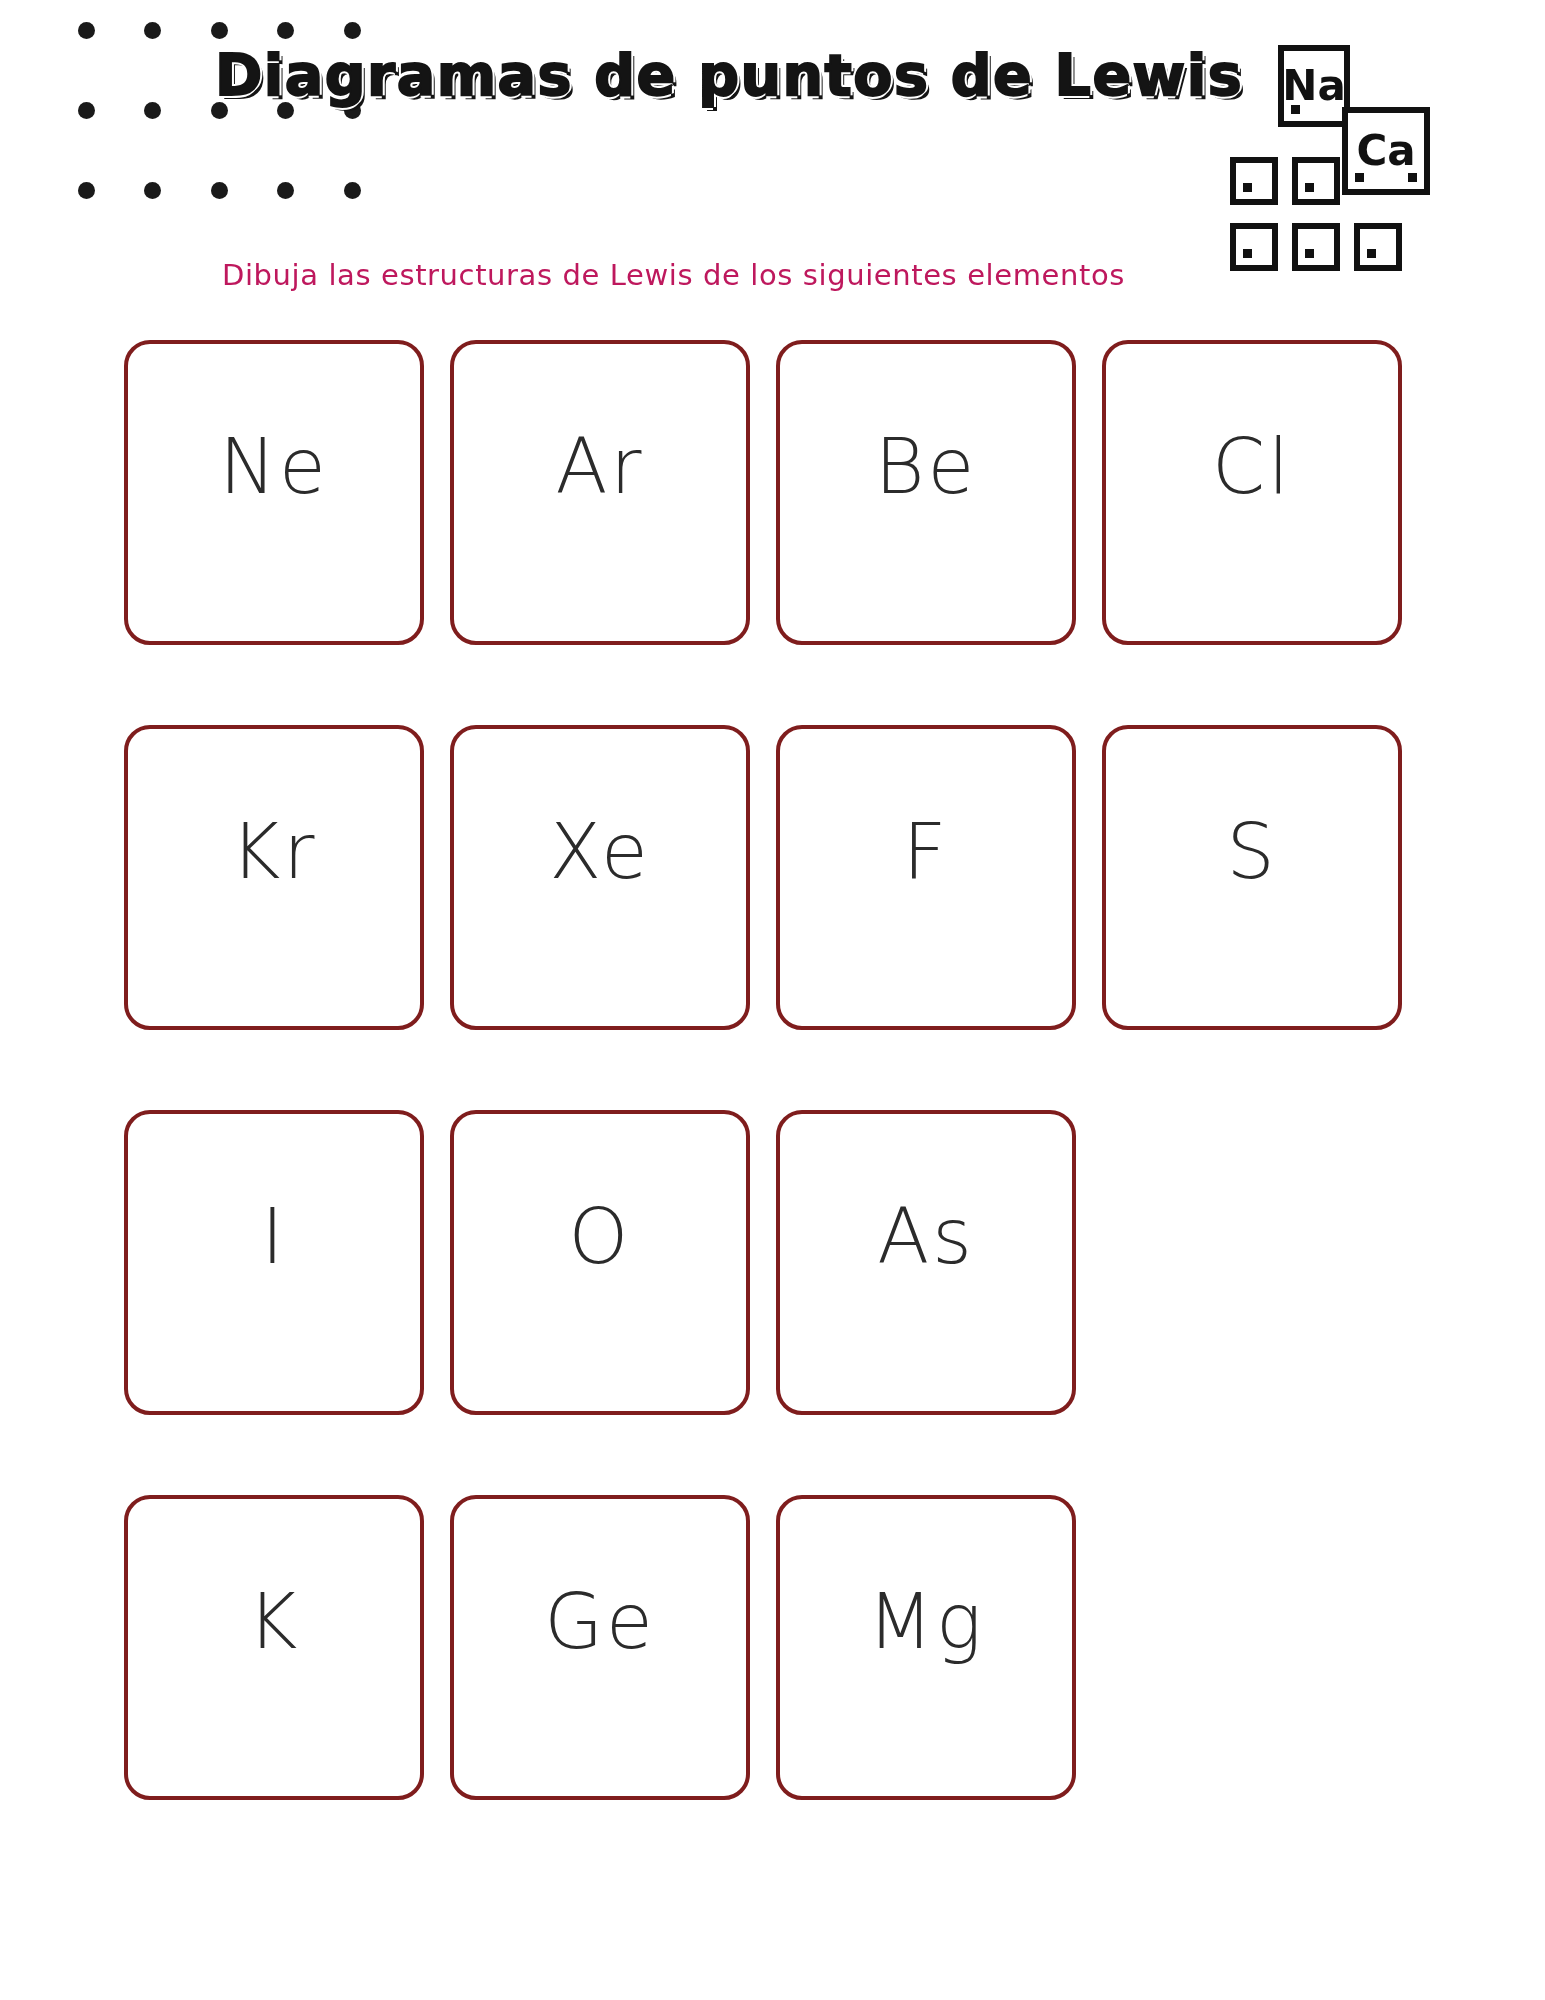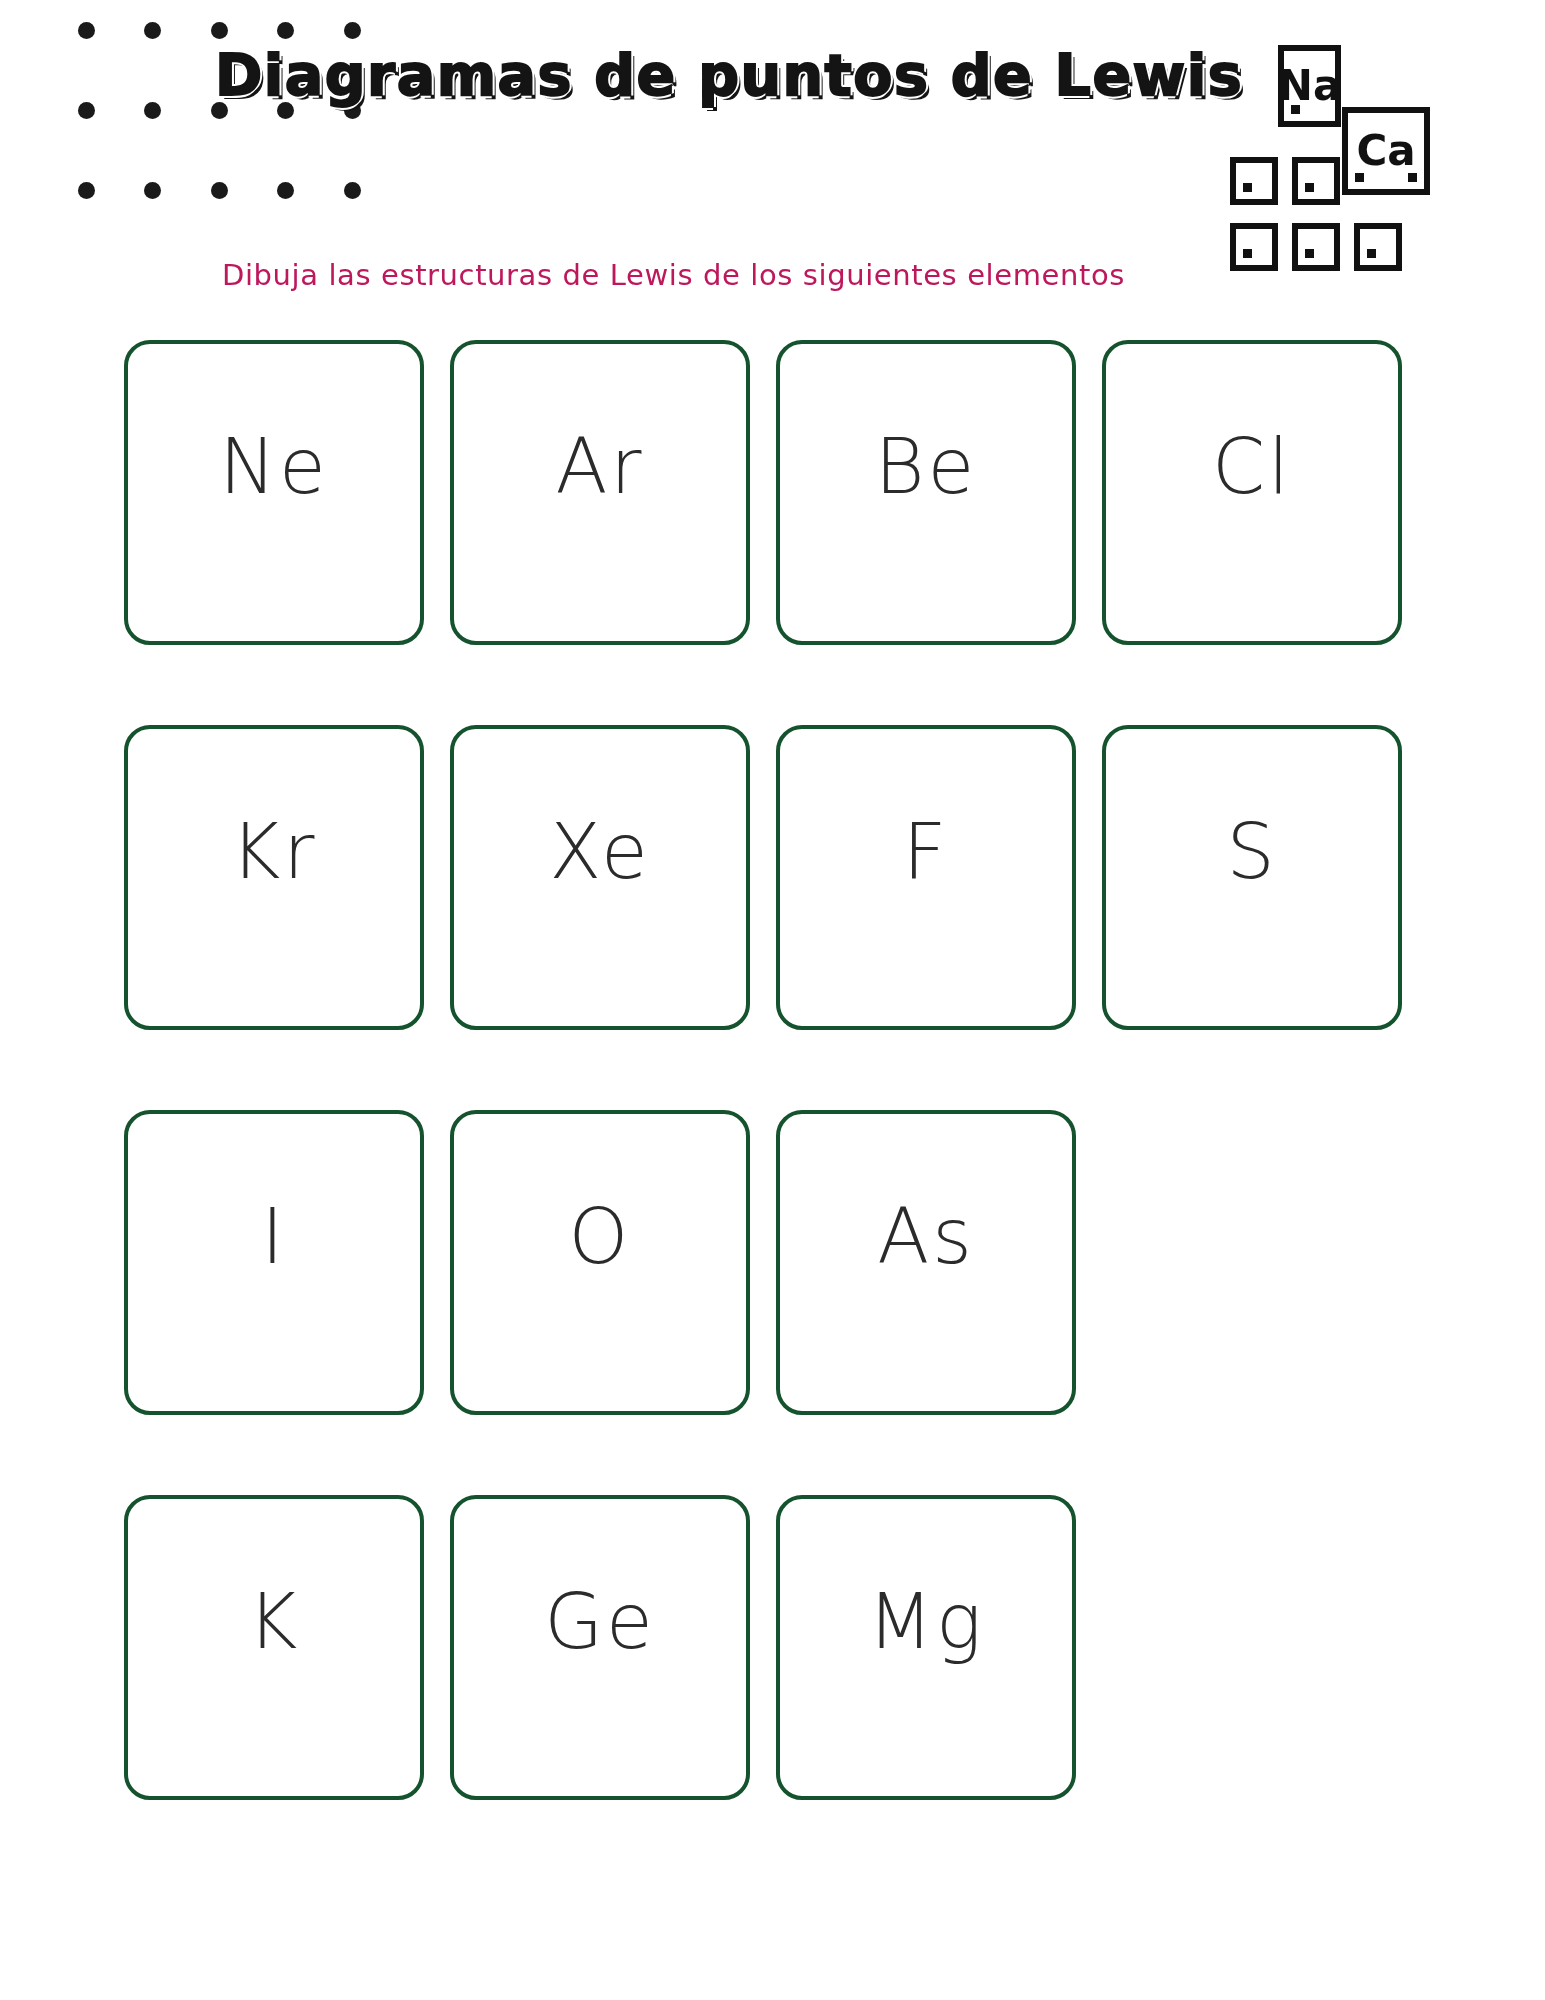--- a/index.html
+++ b/index.html
@@ -108,21 +108,21 @@
   }
   .grid-row {
     display: flex;
     gap: 26px;
     margin-bottom: 80px;
   }
   .card {
     box-sizing: border-box;
     width: 300px;
     height: 305px;
-    border: 4px solid #14532d;
+    border: 4px solid #7f1d1d;
     border-radius: 26px;
     background: #ffffff;
     position: relative;
   }
   .card .sym {
     position: absolute;
     left: 0;
     right: 0;
     top: 78px;
     text-align: center;
@@ -152,21 +152,21 @@
       <span class="dot" style="left: 0px; top: 160px;"></span>
       <span class="dot" style="left: 66px; top: 160px;"></span>
       <span class="dot" style="left: 133px; top: 160px;"></span>
       <span class="dot" style="left: 199px; top: 160px;"></span>
       <span class="dot" style="left: 266px; top: 160px;"></span>
     </div>
 
   <div class="title">Diagramas de puntos de Lewis</div>
 
   <div class="lewis-cluster">
-      <div class="lewis-box" style="left: 48px; top: 0px; width: 63px; height: 82px;">
+      <div class="lewis-box" style="left: 48px; top: 0px; width: 72px; height: 82px;">
         <span class="lbl" style="font-size: 42px;">Na</span>
         <span class="lewis-dot" style="left: 7px; bottom: 7px;"></span>
       </div>
       <div class="lewis-box" style="left: 112px; top: 62px; width: 88px; height: 88px; justify-content: center;">
         <span class="lbl" style="font-size: 42px;">Ca</span>
         <span class="lewis-dot" style="left: 7px; bottom: 7px;"></span>
         <span class="lewis-dot" style="right: 7px; bottom: 7px;"></span>
       </div>
       <div class="lewis-box" style="left: 0px; top: 112px; width: 48px; height: 48px;">
         <span class="lewis-dot" style="left: 7px; bottom: 7px;"></span>

